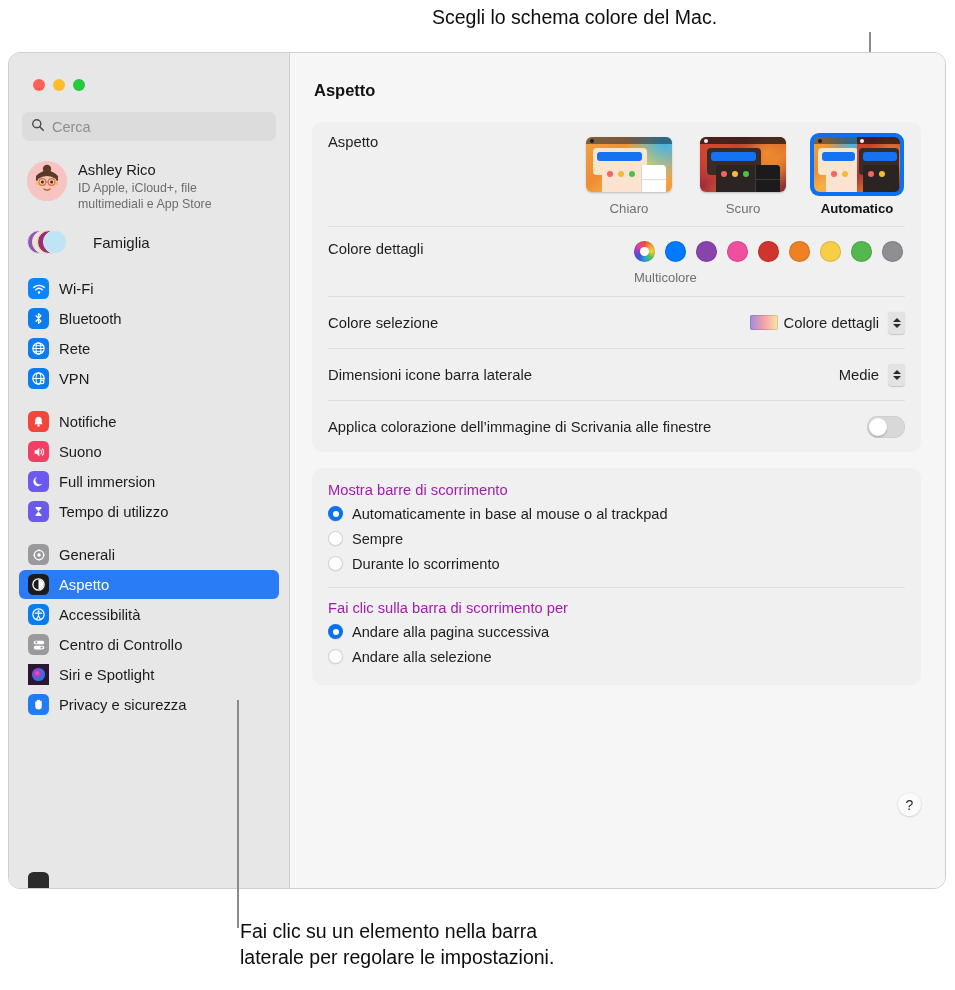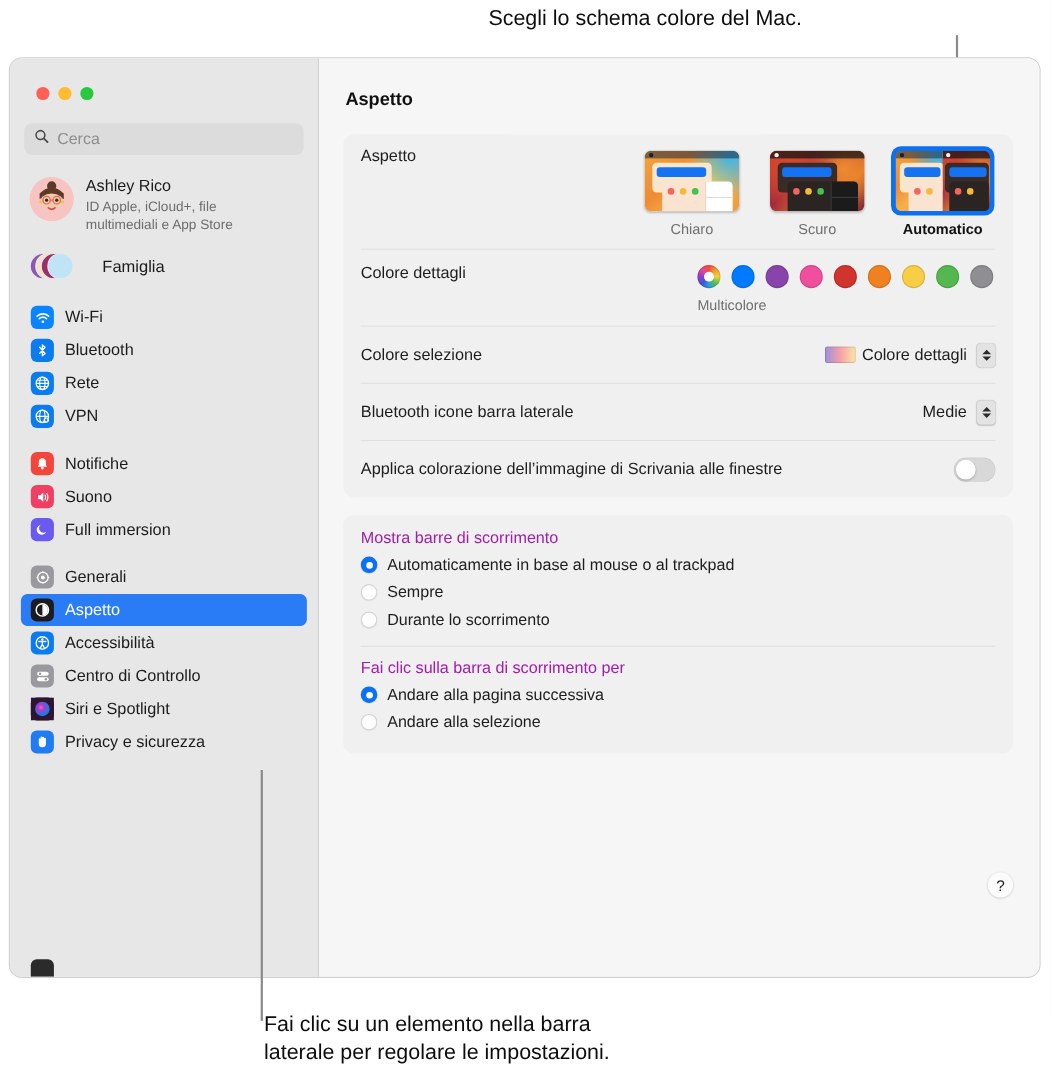--- a/index.html
+++ b/index.html
@@ -13,21 +13,21 @@
   }
 
   
   .callout-text {
     position: absolute;
     font-size: 19.5px;
     color: #0d0d0d;
     line-height: 1.35;
     white-space: pre;
   }
-  #callout-top { top: 4px; left: 444px; }
+  #callout-top { top: 4px; left: 432px; }
   #callout-bottom { top: 918px; left: 240px; }
 
   .leader {
     position: absolute;
     background: #8a8a8a;
     width: 1.5px;
   }
   #leader-top { top: 32px; left: 869px; height: 152px; }
   #leader-bottom { top: 700px; left: 237px; height: 228px; }
 
@@ -460,20 +460,28 @@
           </span>
           <span class="label">Suono</span>
         </div>
         <div class="nav-item">
           <span class="nav-icon" style="background:#6a5af0">
             <svg width="13" height="13" viewBox="0 0 16 16">
                 <path d="M12.4 10.4 A5.6 5.6 0 1 1 6.2 2.6 A4.6 4.6 0 0 0 12.4 10.4 Z" fill="#fff"></path>
               </svg>
           </span>
           <span class="label">Full immersion</span>
+        </div>
+        <div class="nav-item">
+          <span class="nav-icon" style="background:#6a5af0">
+            <svg width="13" height="13" viewBox="0 0 16 16">
+                <path d="M4.4 2.4 L11.6 2.4 L11.6 4 L8 8 L11.6 12 L11.6 13.6 L4.4 13.6 L4.4 12 L8 8 L4.4 4 Z" fill="#fff"></path>
+              </svg>
+          </span>
+          <span class="label">Tempo di utilizzo</span>
         </div>
       </div>
 
       <div class="nav-group">
         <div class="nav-item">
           <span class="nav-icon" style="background:#9a9a9e">
             <svg width="14" height="14" viewBox="0 0 16 16">
                 <circle cx="8" cy="8" r="5.4" fill="none" stroke="#fff" stroke-width="1.4"></circle>
                 <circle cx="8" cy="8" r="2" fill="#fff"></circle>
                 <g stroke="#fff" stroke-width="1.2">
@@ -668,21 +676,21 @@
           <span class="grad-chip"></span>
           <span>Colore dettagli</span>
           <span class="stepper">
               <i class="chev up"></i>
               <i class="chev down"></i>
             </span>
         </div>
       </div>
 
       <div class="row">
-        <span class="row-label">Bluetooth icone barra laterale</span>
+        <span class="row-label">Dimensioni icone barra laterale</span>
         <span class="spacer"></span>
         <div class="popup">
           <span>Medie</span>
           <span class="stepper">
               <i class="chev up"></i>
               <i class="chev down"></i>
             </span>
         </div>
       </div>
 

